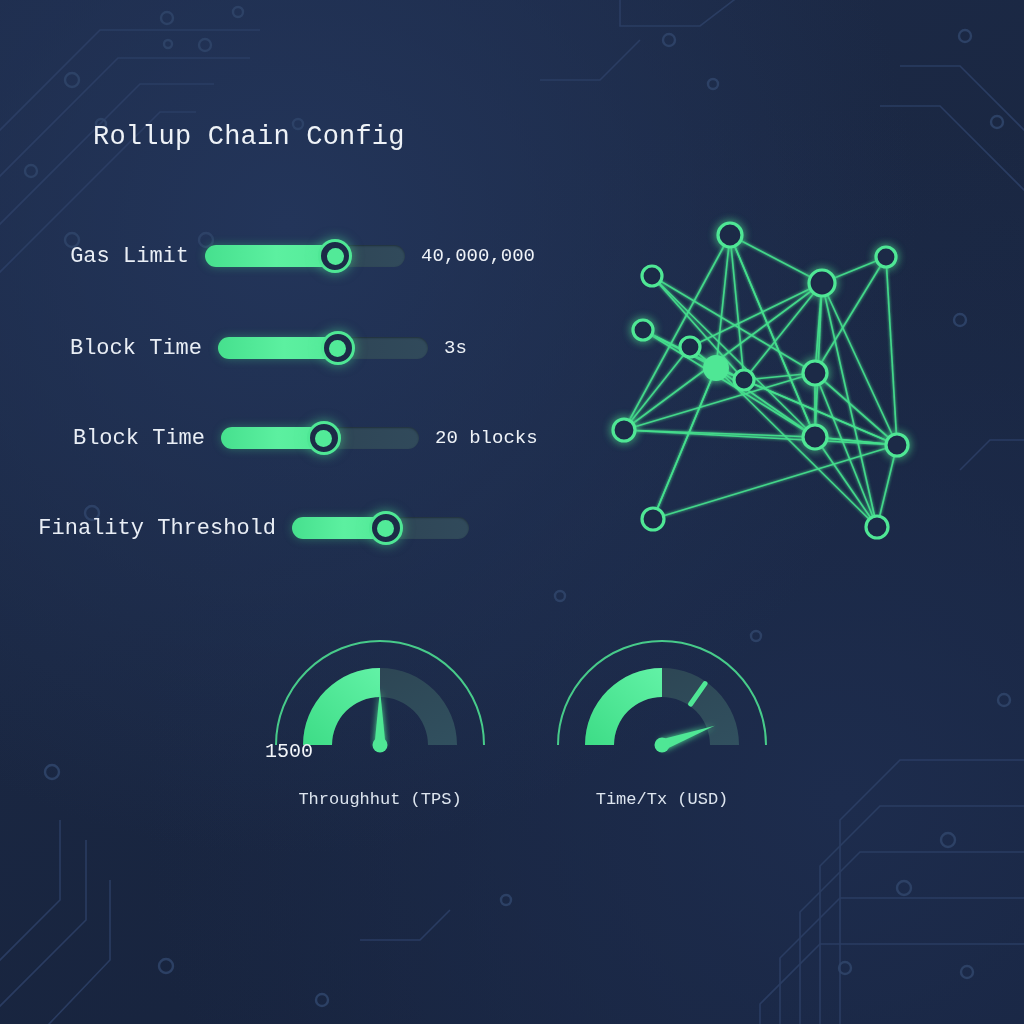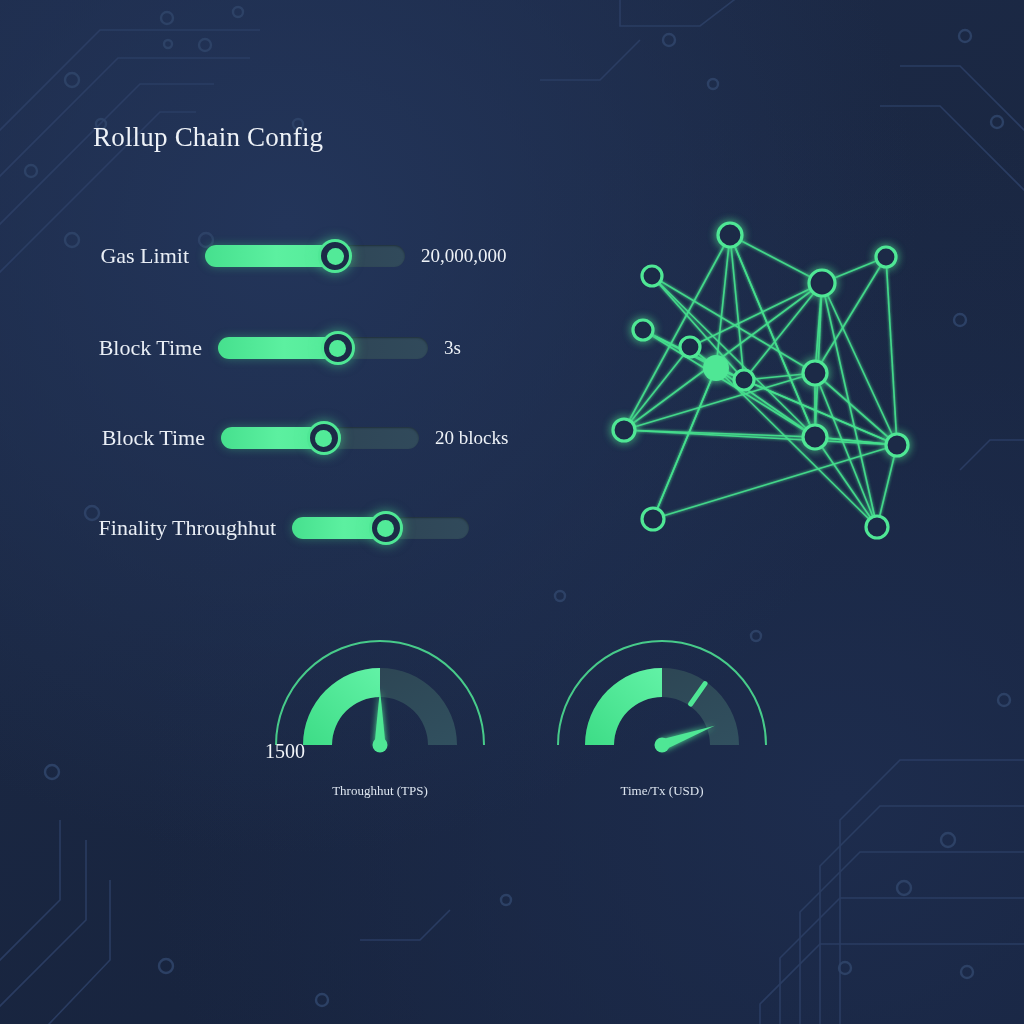--- a/index.html
+++ b/index.html
@@ -10,21 +10,21 @@
   }
   #stage {
     position: relative;
     width: 1024px;
     height: 1024px;
     overflow: hidden;
     background:
       radial-gradient(circle at 28% 22%, #23355a 0%, rgba(35,53,90,0) 58%),
       radial-gradient(circle at 82% 78%, #1d2c4d 0%, rgba(29,44,77,0) 60%),
       linear-gradient(155deg, #1d2b49 0%, #1a2742 45%, #16223c 100%);
-    font-family: Liberation Serif, serif;
+    font-family: Liberation Mono, monospace;
     -webkit-font-smoothing: antialiased;
   }
   .layer {
     position: absolute;
     left: 0; top: 0;
     width: 1024px;
     height: 1024px;
   }
   #bg-circuit { opacity: 1; pointer-events: none; }
 
@@ -110,23 +110,23 @@
     left: 0;
     width: 230px;
     top: 110px;
     font-size: 20px;
     color: #f2f5f9;
   }
   .gauge-caption {
     position: absolute;
     left: 0;
     width: 230px;
-    top: 153px;
+    top: 160px;
     text-align: center;
-    font-size: 13px;
+    font-size: 17px;
     color: #dde5ef;
   }
 
   
   #network { position: absolute; left: 596px; top: 200px; width: 340px; height: 360px; }
 </style>
 </head>
 <body>
 
 <div id="stage">
@@ -186,40 +186,40 @@
 
   <div id="page-title">Rollup Chain Config</div>
 
   <div id="sliders-container">
       <div class="slider-row" style="left: 205px; top: 236px; width: 200px;">
         <div class="slider-label">Gas Limit</div>
         <div class="slider-track" style="left: 0px; width: 200px;">
           <div class="slider-fill" style="width: 65%;"></div>
           <div class="slider-thumb" style="left: 65%;"></div>
         </div>
-        <div class="slider-value">20,000,000</div>
+        <div class="slider-value">40,000,000</div>
       </div>
       <div class="slider-row" style="left: 218px; top: 328px; width: 210px;">
         <div class="slider-label">Block Time</div>
         <div class="slider-track" style="left: 0px; width: 210px;">
           <div class="slider-fill" style="width: 57%;"></div>
           <div class="slider-thumb" style="left: 57%;"></div>
         </div>
         <div class="slider-value">3s</div>
       </div>
       <div class="slider-row" style="left: 221px; top: 418px; width: 198px;">
         <div class="slider-label">Block Time</div>
         <div class="slider-track" style="left: 0px; width: 198px;">
           <div class="slider-fill" style="width: 52%;"></div>
           <div class="slider-thumb" style="left: 52%;"></div>
         </div>
         <div class="slider-value">20 blocks</div>
       </div>
       <div class="slider-row" style="left: 292px; top: 508px; width: 177px;">
-        <div class="slider-label">Finality Throughhut</div>
+        <div class="slider-label">Finality Threshold</div>
         <div class="slider-track" style="left: 0px; width: 177px;">
           <div class="slider-fill" style="width: 53%;"></div>
           <div class="slider-thumb" style="left: 53%;"></div>
         </div>
       </div>
     </div>
 
   <svg id="network" viewBox="0 0 340 360" xmlns="http://www.w3.org/2000/svg">
     <defs>
       <filter id="nodeGlow" x="-80%" y="-80%" width="260%" height="260%">

